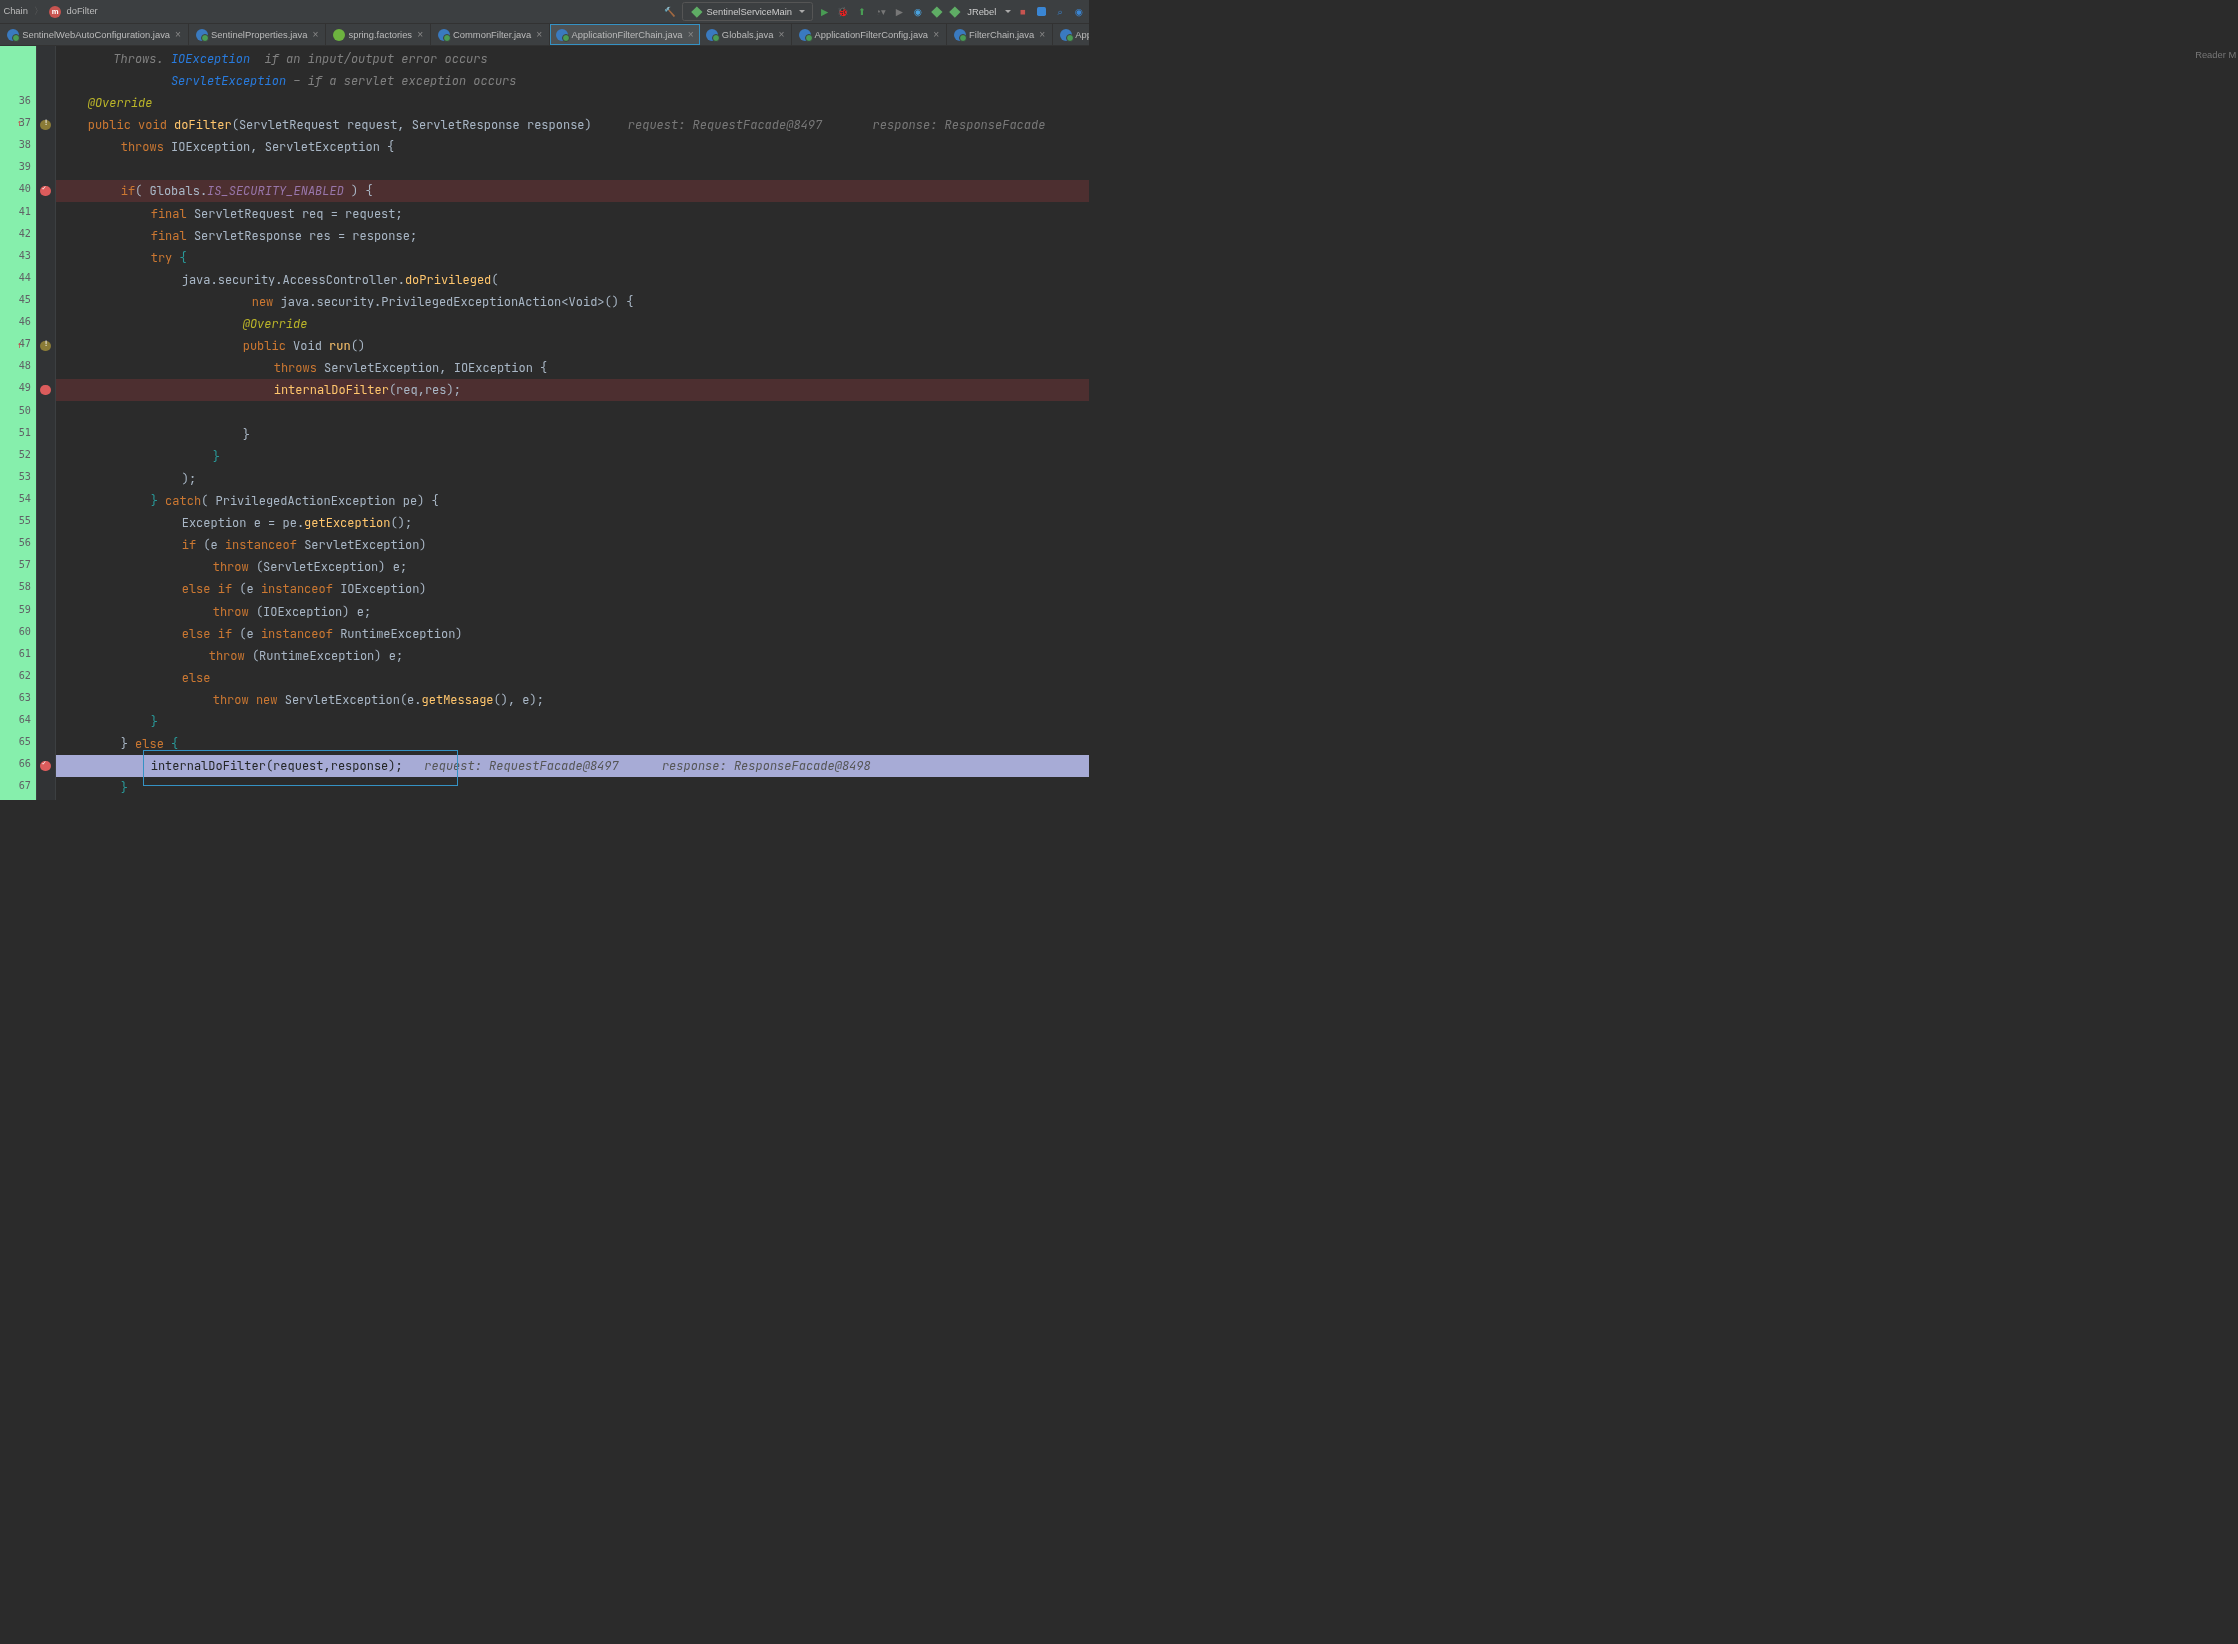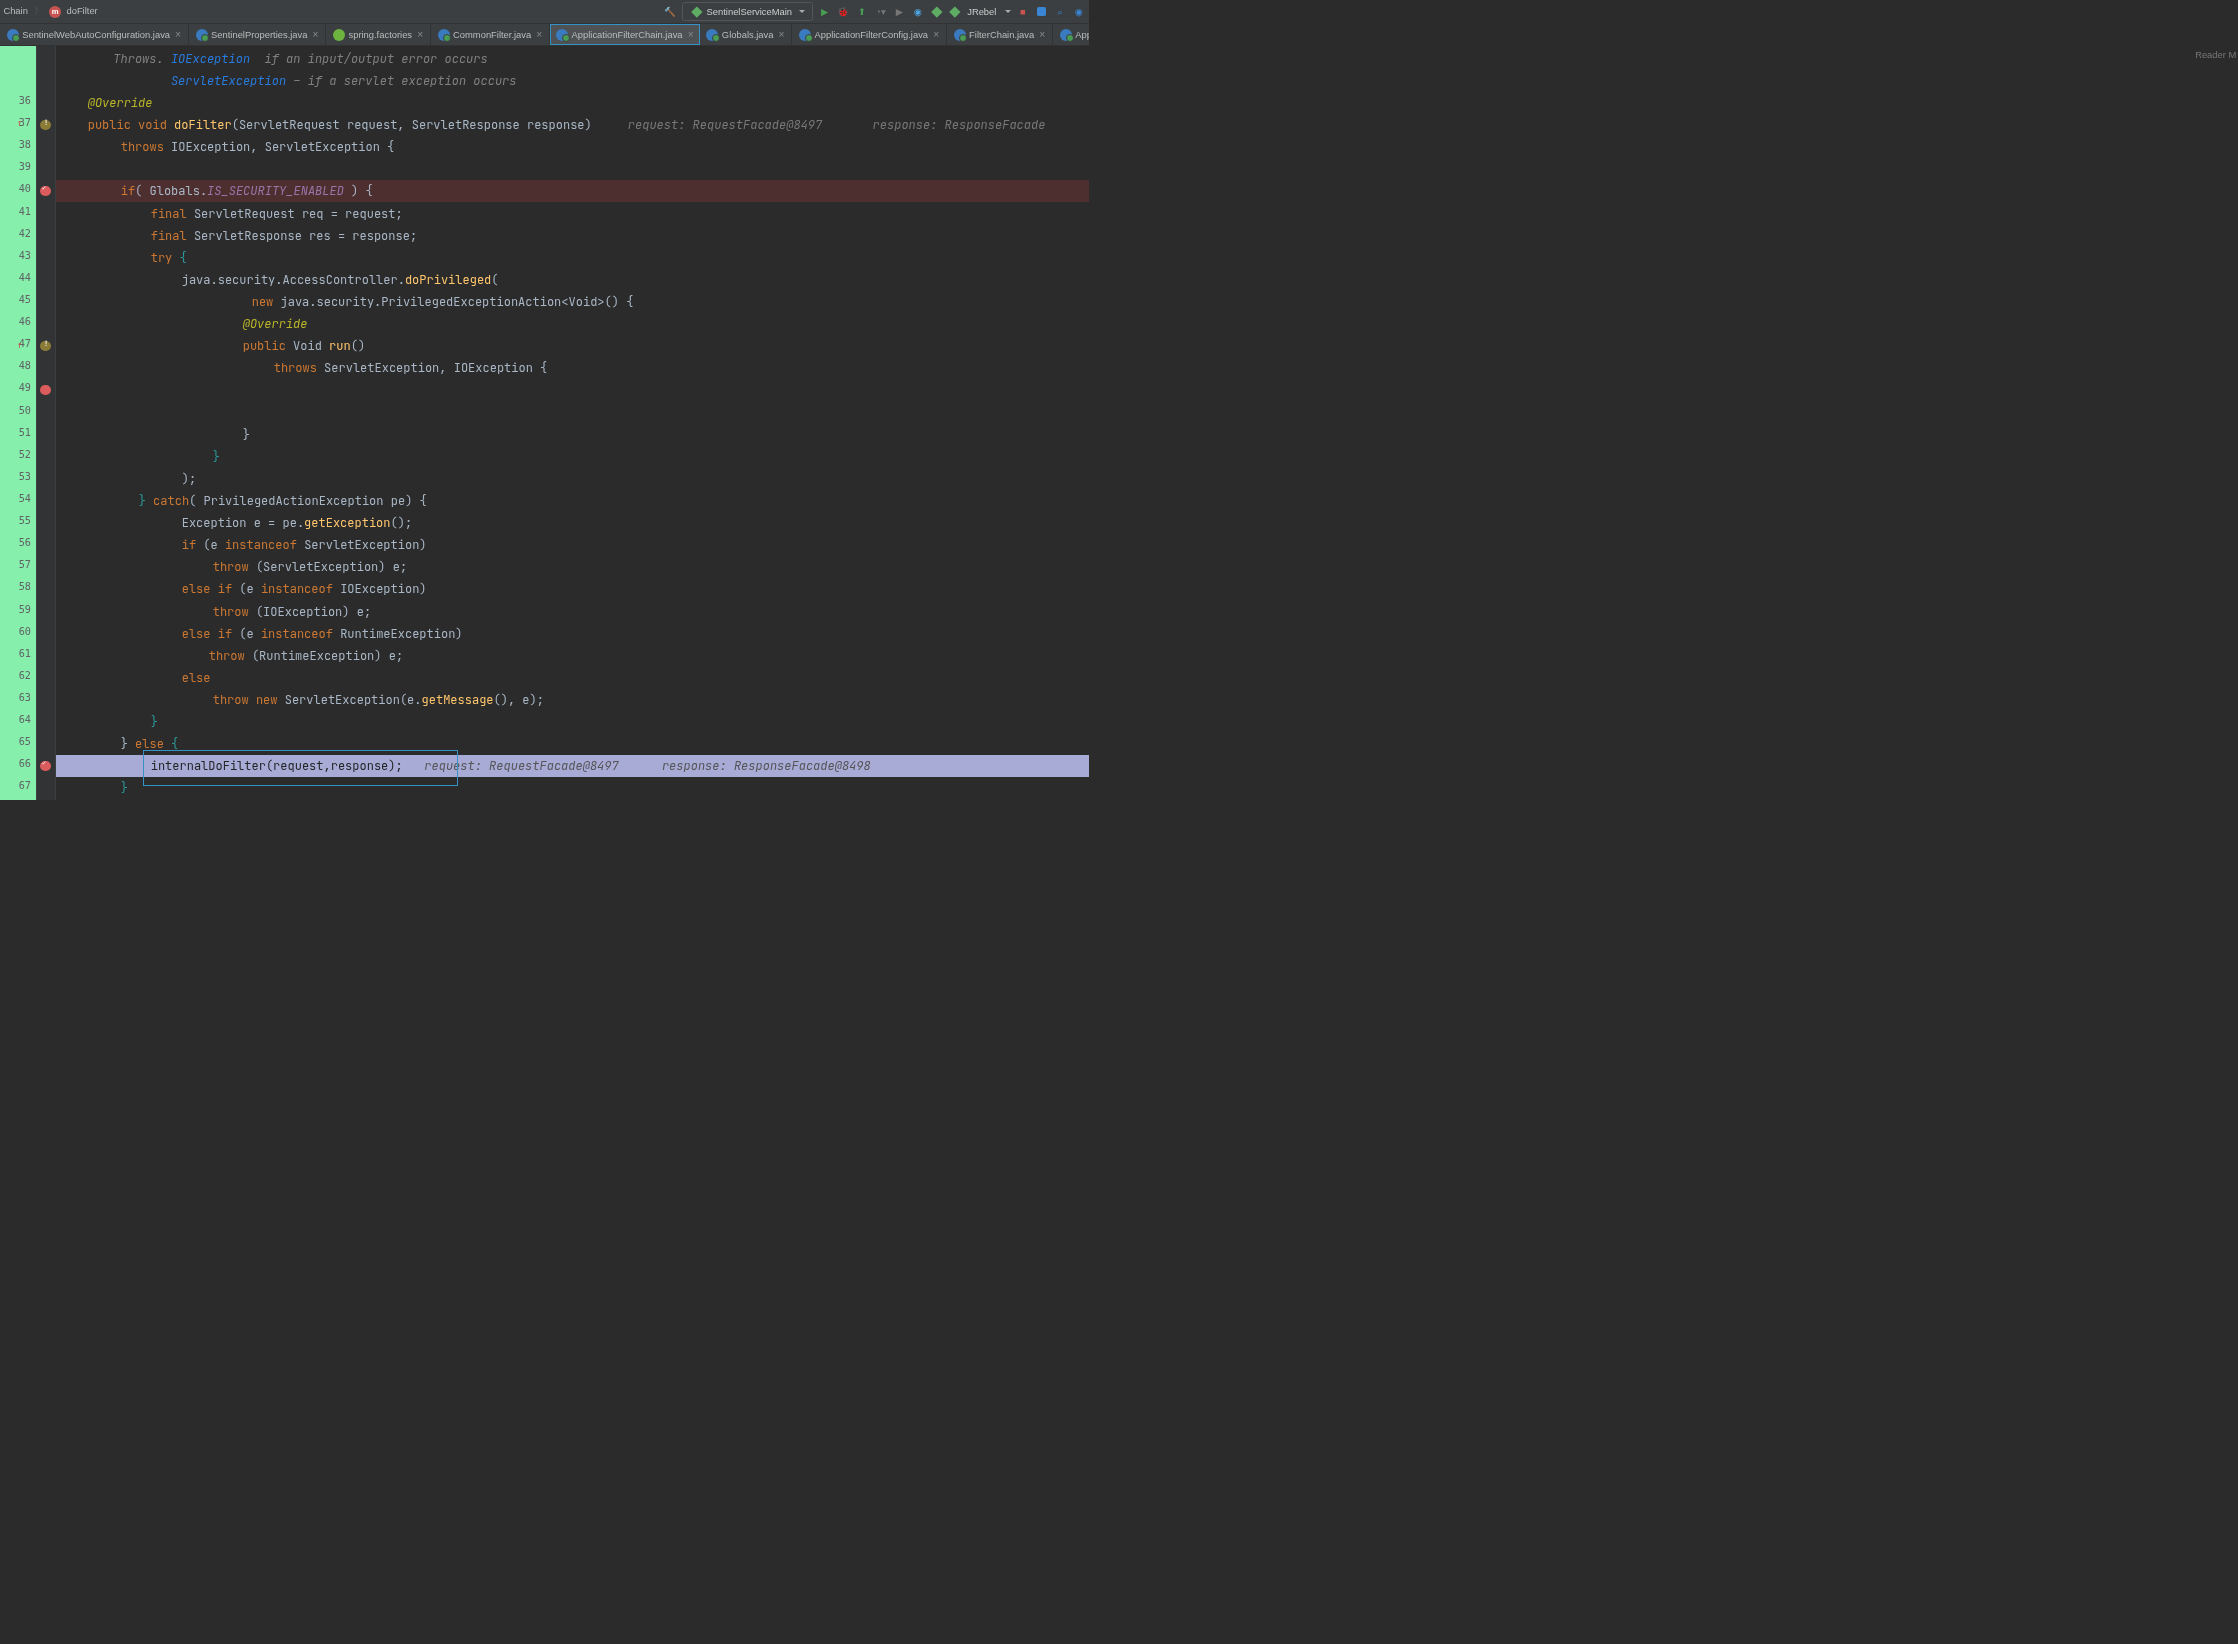--- a/index.html
+++ b/index.html
@@ -308,31 +308,34 @@
       </div>
       <div class="line-row" style="top: 267px;">
         <div class="code-line" style="left: 187px;"><span class="ann">@Override</span></div>
       </div>
       <div class="line-row" style="top: 289px;">
         <div class="code-line" style="left: 187px;"><span class="kw">public</span> <span class="type">Void</span> <span class="def">run</span>()</div>
       </div>
       <div class="line-row" style="top: 311px;">
         <div class="code-line" style="left: 218px;"><span class="kw">throws</span> <span class="type">ServletException</span>, <span class="type">IOException</span> {</div>
       </div>
+      <div class="line-row hl-red" style="top: 333px; background: rgb(77, 47, 48);">
+        <div class="code-line" style="left: 218px;"><span class="method">internalDoFilter</span>(req,res);</div>
+      </div>
       <div class="line-row" style="top: 378px;">
         <div class="code-line" style="left: 187px;"><span class="brace">}</span></div>
       </div>
       <div class="line-row" style="top: 400px;">
         <div class="code-line" style="left: 157px;"><span class="teal-brace">}</span></div>
       </div>
       <div class="line-row" style="top: 422px;">
         <div class="code-line" style="left: 126px;">);</div>
       </div>
       <div class="line-row" style="top: 444px;">
-        <div class="code-line" style="left: 83px;"><span class="teal-brace">}</span> <span class="kw">catch</span>( <span class="type">PrivilegedActionException</span> pe) {</div>
+        <div class="code-line" style="left: 95px;"><span class="teal-brace">}</span> <span class="kw">catch</span>( <span class="type">PrivilegedActionException</span> pe) {</div>
       </div>
       <div class="line-row" style="top: 466px;">
         <div class="code-line" style="left: 126px;"><span class="type">Exception</span> e = pe.<span class="method">getException</span>();</div>
       </div>
       <div class="line-row" style="top: 488px;">
         <div class="code-line" style="left: 126px;"><span class="kw">if</span> (e <span class="kw">instanceof</span> <span class="type">ServletException</span>)</div>
       </div>
       <div class="line-row" style="top: 510px;">
         <div class="code-line" style="left: 157px;"><span class="kw">throw</span> (<span class="type">ServletException</span>) e;</div>
       </div>

